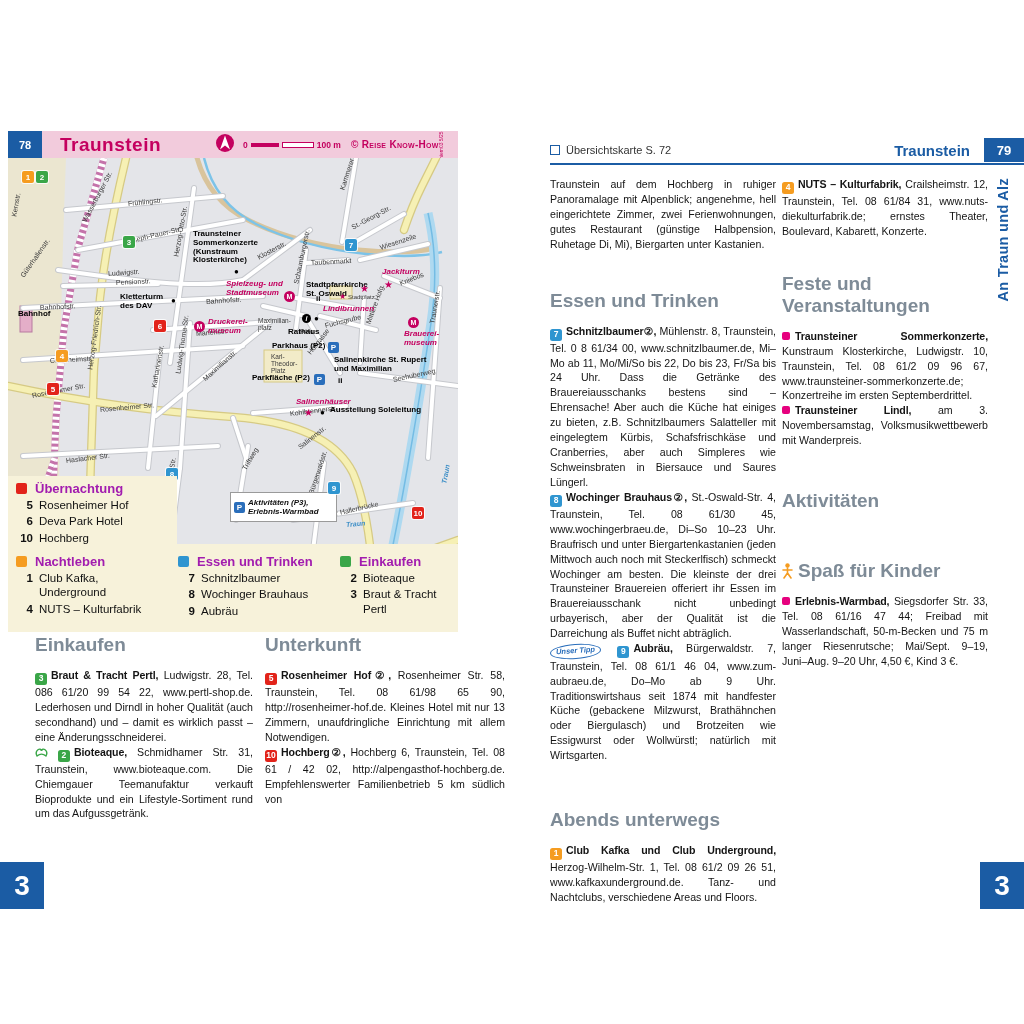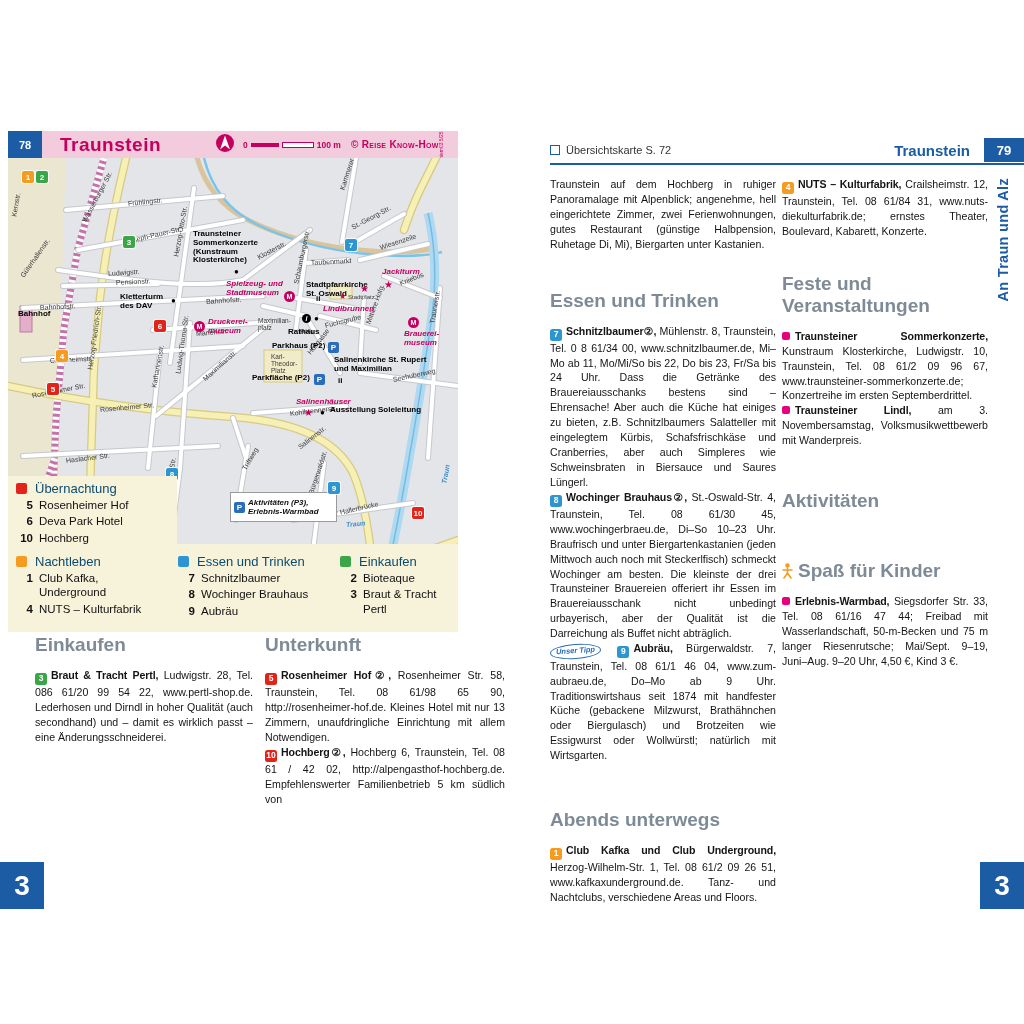--- a/index.html
+++ b/index.html
@@ -38,21 +38,21 @@
   .mdot{position:absolute;color:#000;font-size:8px;line-height:1;}
   .info{position:absolute;width:9px;height:9px;border-radius:50%;background:#000;color:#fff;font-size:7px;font-weight:bold;
         display:flex;align-items:center;justify-content:center;font-style:italic;}
   .church{position:absolute;color:#000;font-size:8px;font-weight:bold;letter-spacing:0;}
   .p3box{position:absolute;left:222px;top:334px;width:102px;height:28px;background:#fff;border:1px solid #9a9a9a;
          display:flex;align-items:center;padding-left:3px;}
   .p3box .poi-inline{font-size:8px;font-weight:bold;font-style:italic;white-space:pre-line;line-height:1.15;margin-left:3px;}
   
   .leg-top{position:absolute;left:0;top:318px;width:155px;background:#f7f2da;padding:5px 6px 6px 8px;}
   .leg-bar{position:absolute;left:0;top:386px;width:450px;height:88px;background:#f7f2da;}
-  .leg-title{display:flex;align-items:center;font-weight:normal;font-size:13px;color:#0c4a6e;}
+  .leg-title{display:flex;align-items:center;font-weight:bold;font-size:13px;color:#a21caf;}
   .leg-sq{width:11px;height:11px;border-radius:2px;margin-right:8px;flex:none;}
   .leg-item{display:flex;font-size:11.5px;line-height:1.25;margin-top:2px;}
   .leg-item .n{width:17px;text-align:right;margin-right:6px;font-weight:bold;flex:none;}
   .leg-item .lb{white-space:pre-line;}
   .leg-group{position:absolute;top:10px;}
   
   .col{position:absolute;}
   .h2{font-size:19px;font-weight:bold;color:#7e8b97;margin:0 0 12px 0;display:flex;align-items:center;}
   .p{font-size:10.6px;line-height:1.41;text-align:justify;margin:0;color:#141414;}
   .p b{letter-spacing:-.1px;}
@@ -383,20 +383,27 @@
       </div>
     </div>
   </div>
 
   <div class="col" style="left:35px;top:634px;width:218px;height:225px">
     <div class="h2">Einkaufen</div>
     <p class="p">
       <span class="badge green">3</span><b>Braut &amp; Tracht Pertl,</b>
       <span>Ludwigstr. 28, Tel. 086 61/20 99 54 22, www.pertl-shop.de. Lederhosen und Dirndl in hoher Qualität (auch secondhand) und – damit es wirklich passt – eine Änderungsschneiderei.</span>
     </p>
+    <p class="p">
+      <span><svg width="13" height="11" viewBox="0 0 13 11" style="vertical-align:-2px">
+            <path d="M2,9 C-1,3 6,0 6.5,4 C7,0 14,3 11,9 M2,9 C5,6.5 8,6.5 11,9" stroke="#3aa648" stroke-width="1.4" fill="none" stroke-linecap="round"></path>
+          </svg></span>
+      <span class="badge green">2</span><b>Bioteaque,</b>
+      <span>Schmidhamer Str. 31, Traunstein, www.bioteaque.com. Die Chiemgauer Teemanufaktur verkauft Bioprodukte und ein Lifestyle-Sortiment rund um das Aufgussgetränk.</span>
+    </p>
   </div>
 
   <div class="col" style="left:265px;top:634px;width:240px;height:240px">
     <div class="h2">Unterkunft</div>
     <p class="p">
       <span class="badge red">5</span><b>Rosenheimer Hof②,</b>
       <span>Rosenheimer Str. 58, Traunstein, Tel. 08 61/98 65 90, http://rosenheimer-hof.de. Kleines Hotel mit nur 13 Zimmern, unaufdringliche Einrichtung mit allem Notwendigen.</span>
     </p>
     <p class="p">
       <span class="badge red">10</span><b>Hochberg②,</b>

